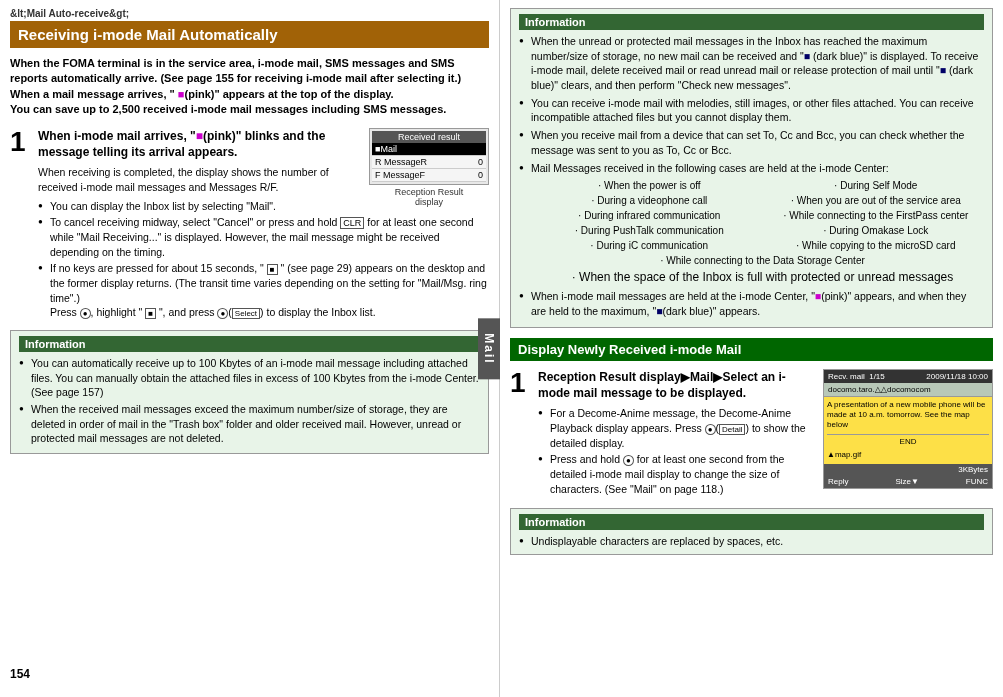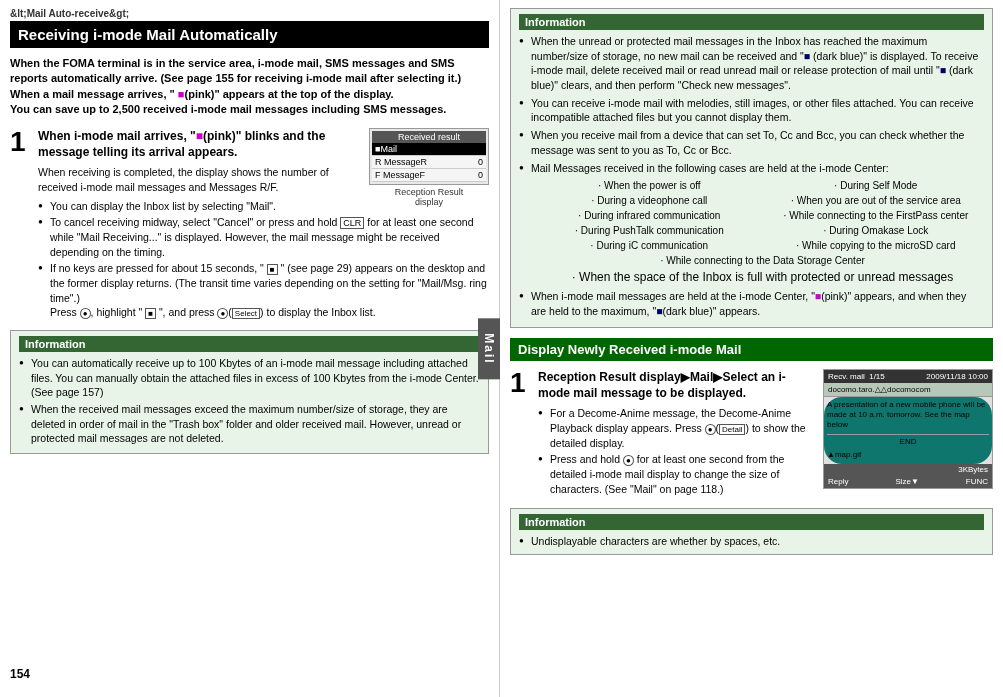--- a/index.html
+++ b/index.html
@@ -21,21 +21,21 @@
     }
 
     .tag-line {
       font-size: 10px;
       font-weight: bold;
       color: #333;
       margin-bottom: 2px;
     }
 
     .main-heading {
-      background: #000000;
+      background: #a16207;
       color: white;
       font-size: 15px;
       font-weight: bold;
       padding: 5px 8px;
       margin-bottom: 8px;
     }
 
     .intro-text {
       font-size: 11px;
       line-height: 1.4;
@@ -272,25 +272,24 @@
     .phone-screen-header {
       background: #333;
       color: white;
       padding: 2px 4px;
       display: flex;
       justify-content: space-between;
       font-size: 8px;
     }
 
     .phone-screen-body {
-      background: #0f766e;
+      background: #fde047;
       padding: 3px;
       font-size: 8px;
       line-height: 1.3;
-      border-radius: 18px;
     }
 
     .phone-screen-footer {
       background: #555;
       color: white;
       display: flex;
       justify-content: space-between;
       padding: 2px 4px;
       font-size: 8px;
     }
@@ -445,16 +444,16 @@
       <ul class="bullet-list">
         <li>For a Decome-Anime message, the Decome-Anime Playback display appears. Press <span style="border:1px solid #555;border-radius:50%;padding:0 2px;font-size:8px">●</span>(<span style="border:1px solid #555;padding:0 2px;font-size:8px">Detail</span>) to show the detailed display.</li>
         <li>Press and hold <span style="border:1px solid #555;border-radius:50%;padding:0 2px;font-size:8px">●</span> for at least one second from the detailed i-mode mail display to change the size of characters. (See "Mail" on page 118.)</li>
       </ul>
     </div>
   </div>
 
   <div class="bottom-info-box">
     <div class="info-header-bar">Information</div>
     <ul>
-      <li>Undisplayable characters are whether by spaces, etc.</li>
+      <li>Undisplayable characters are replaced by spaces, etc.</li>
     </ul>
   </div>
 </div>
 
 </body></html>

